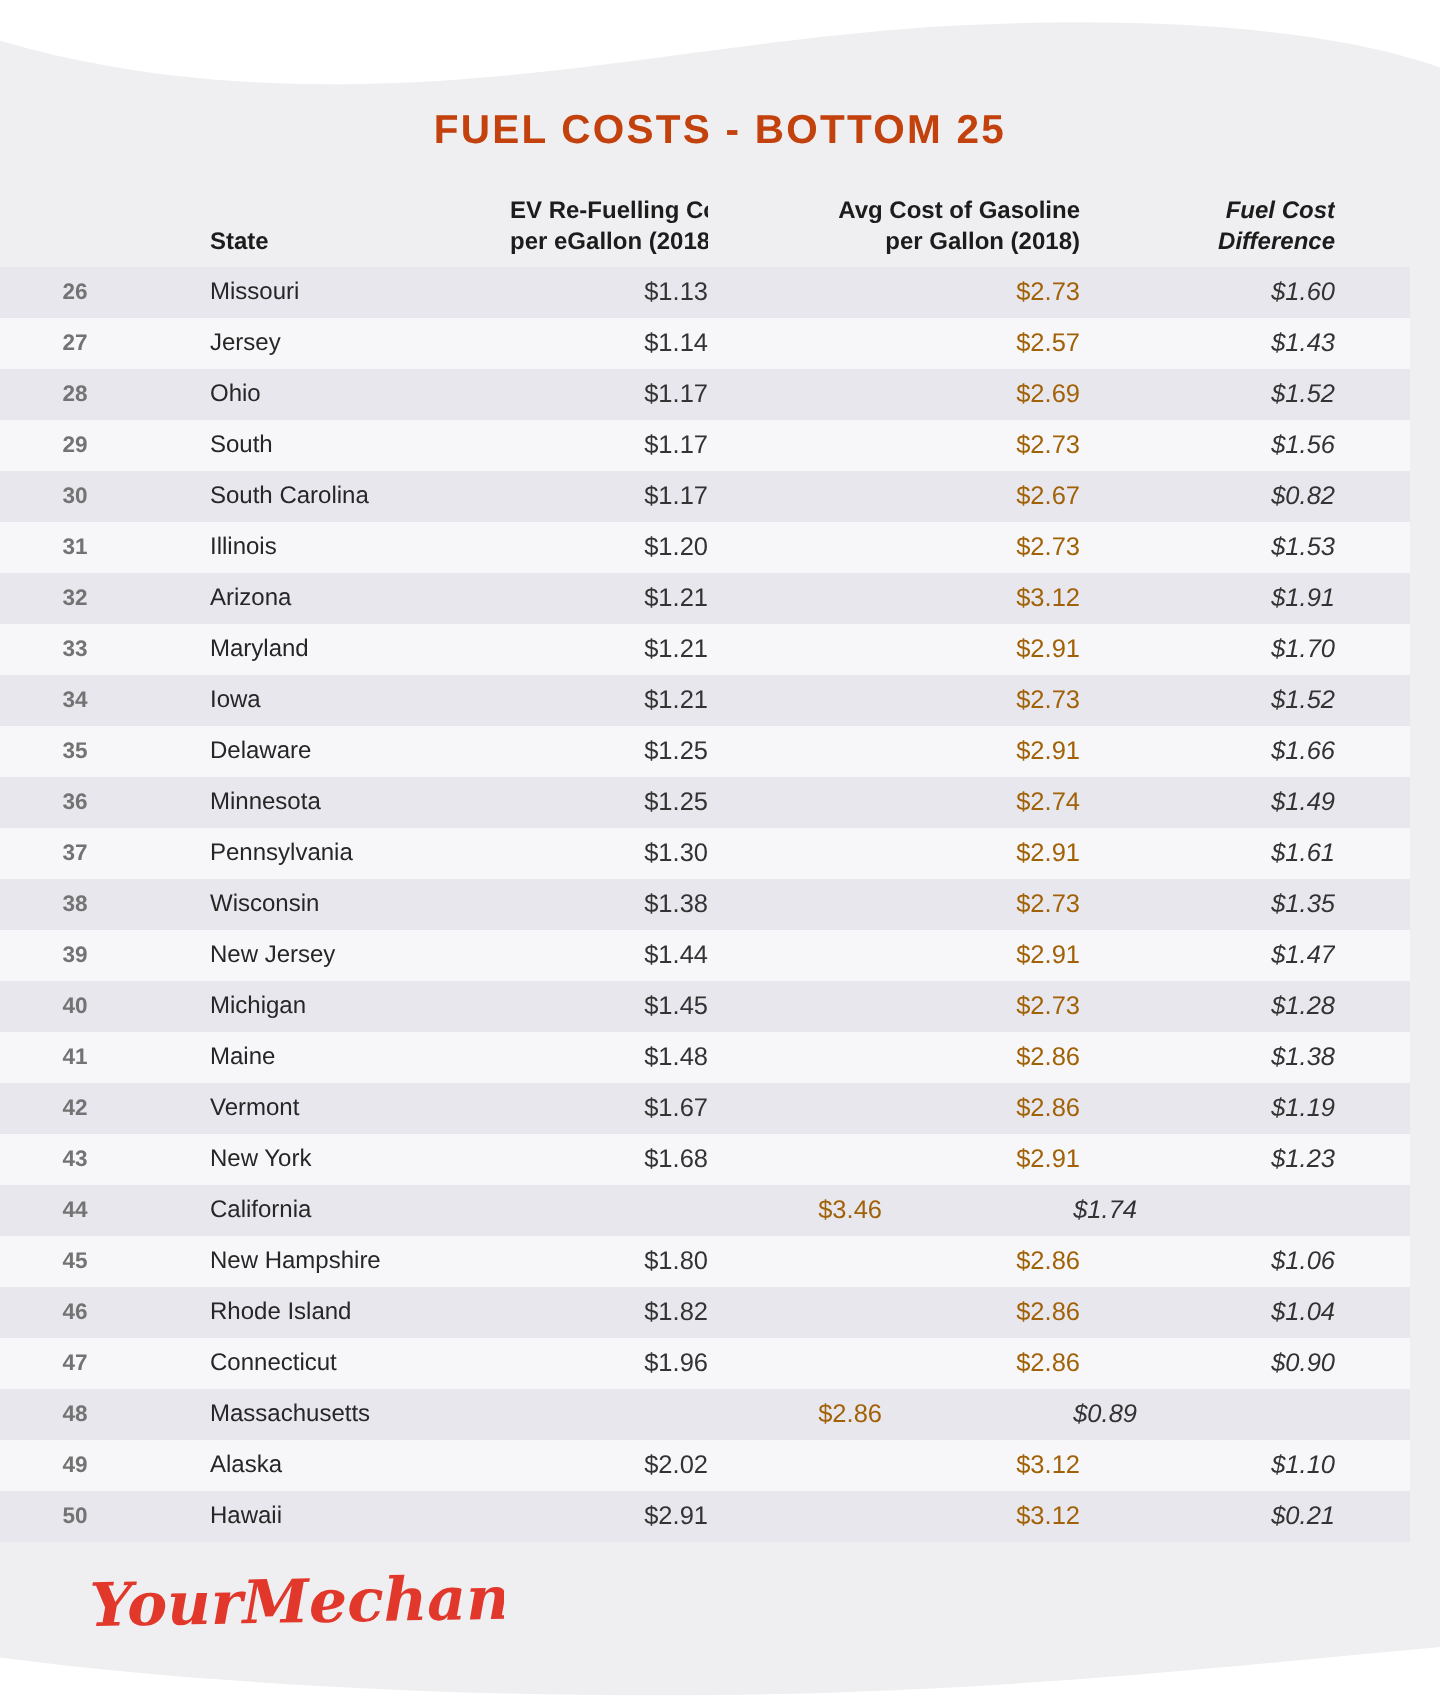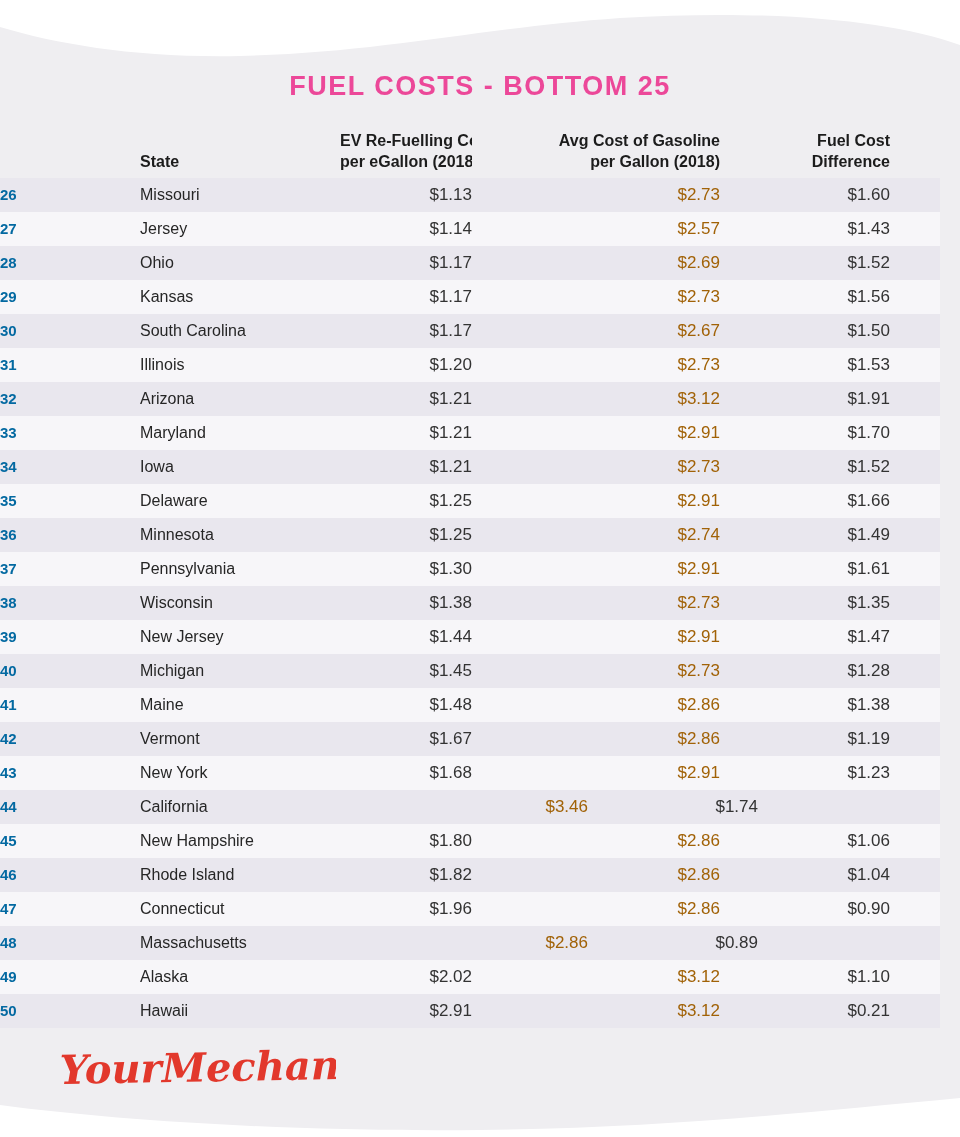--- a/index.html
+++ b/index.html
@@ -20,21 +20,21 @@
     z-index: 1;
   }
   .title {
     position: absolute;
     top: 71px; left: 0;
     width: 100%;
     text-align: center;
     font-size: 27px;
     font-weight: bold;
     letter-spacing: 1.5px;
-    color: #ec4899;
+    color: #c2410c;
     margin: 0;
   }
   .table {
     position: absolute;
     top: 124px; left: 0;
     width: 960px;
   }
   .thead {
     display: flex;
     align-items: flex-end;
@@ -48,26 +48,26 @@
   }
   .row {
     display: flex;
     width: 940px;
     height: 34px;
     line-height: 34px;
   }
   .row.stripe { background: #e9e7ee; }
   .row.plain  { background: #f7f6f9; }
   .cell { white-space: nowrap; overflow: hidden; }
-  .cell.rank   { width: 100px; text-align: left; font-size: 15px; font-weight: 600; color: #0369a1; }
+  .cell.rank   { width: 100px; text-align: center; font-size: 15px; font-weight: 600; color: #737373; }
   .cell.state  { width: 240px; padding-left: 40px; box-sizing: border-box; text-align: left;
                  font-size: 16px; font-weight: normal; color: #262626; }
   .cell.ev     { width: 132px; text-align: right; font-size: 17px; color: #333333; }
   .cell.gas    { width: 248px; text-align: right; font-size: 17px; color: #a16207; }
-  .cell.diff   { width: 170px; text-align: right; font-size: 17px; color: #333333; }
+  .cell.diff   { width: 170px; text-align: right; font-size: 17px; color: #333333; font-style: italic; }
   .cell.spacer { width: 50px; }
   .thead .cell.rank, .thead .cell.state, .thead .cell.ev, .thead .cell.gas, .thead .cell.diff {
     font-size: 16px; font-weight: bold; color: #1c1c1c;
   }
   .thead .hline { display: block; }
   .logo {
     position: absolute;
     top: 1038px; left: 56px;
     width: 280px; height: 64px;
   }
@@ -132,32 +132,32 @@
         <div class="row stripe">
           <div class="cell rank">28</div>
           <div class="cell state">Ohio</div>
           <div class="cell ev">$1.17</div>
           <div class="cell gas">$2.69</div>
           <div class="cell diff">$1.52</div>
           <div class="cell spacer"></div>
         </div>
         <div class="row plain">
           <div class="cell rank">29</div>
-          <div class="cell state">Kansas</div>
+          <div class="cell state">South</div>
           <div class="cell ev">$1.17</div>
           <div class="cell gas">$2.73</div>
           <div class="cell diff">$1.56</div>
           <div class="cell spacer"></div>
         </div>
         <div class="row stripe">
           <div class="cell rank">30</div>
           <div class="cell state">South Carolina</div>
           <div class="cell ev">$1.17</div>
           <div class="cell gas">$2.67</div>
-          <div class="cell diff">$1.50</div>
+          <div class="cell diff">$0.82</div>
           <div class="cell spacer"></div>
         </div>
         <div class="row plain">
           <div class="cell rank">31</div>
           <div class="cell state">Illinois</div>
           <div class="cell ev">$1.20</div>
           <div class="cell gas">$2.73</div>
           <div class="cell diff">$1.53</div>
           <div class="cell spacer"></div>
         </div>

